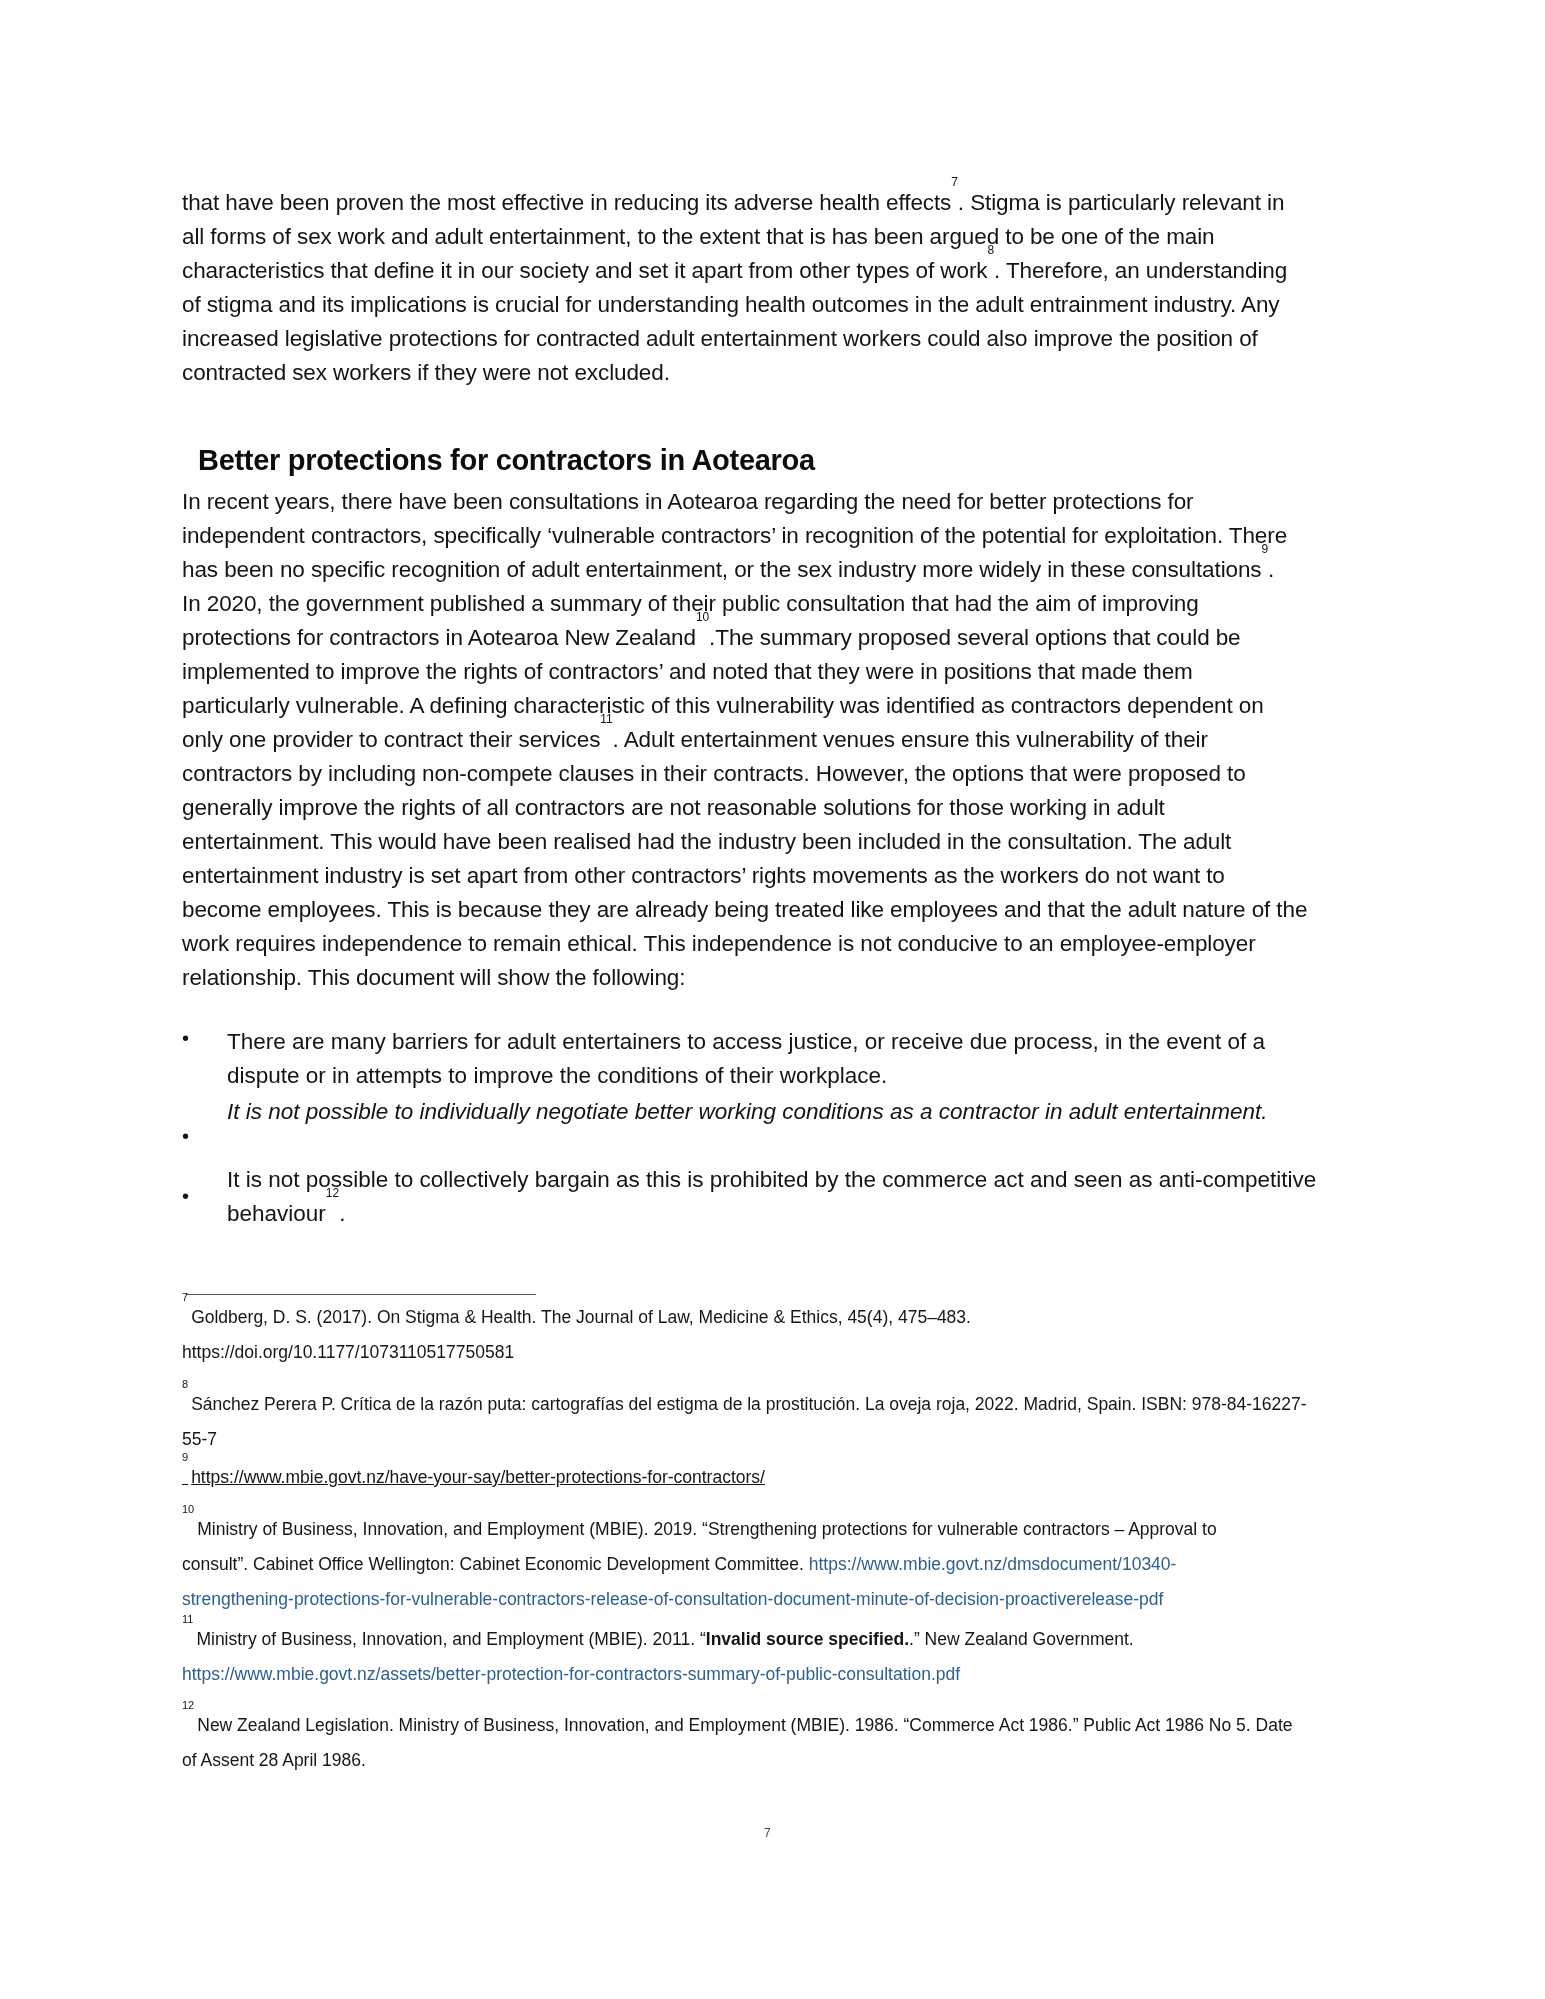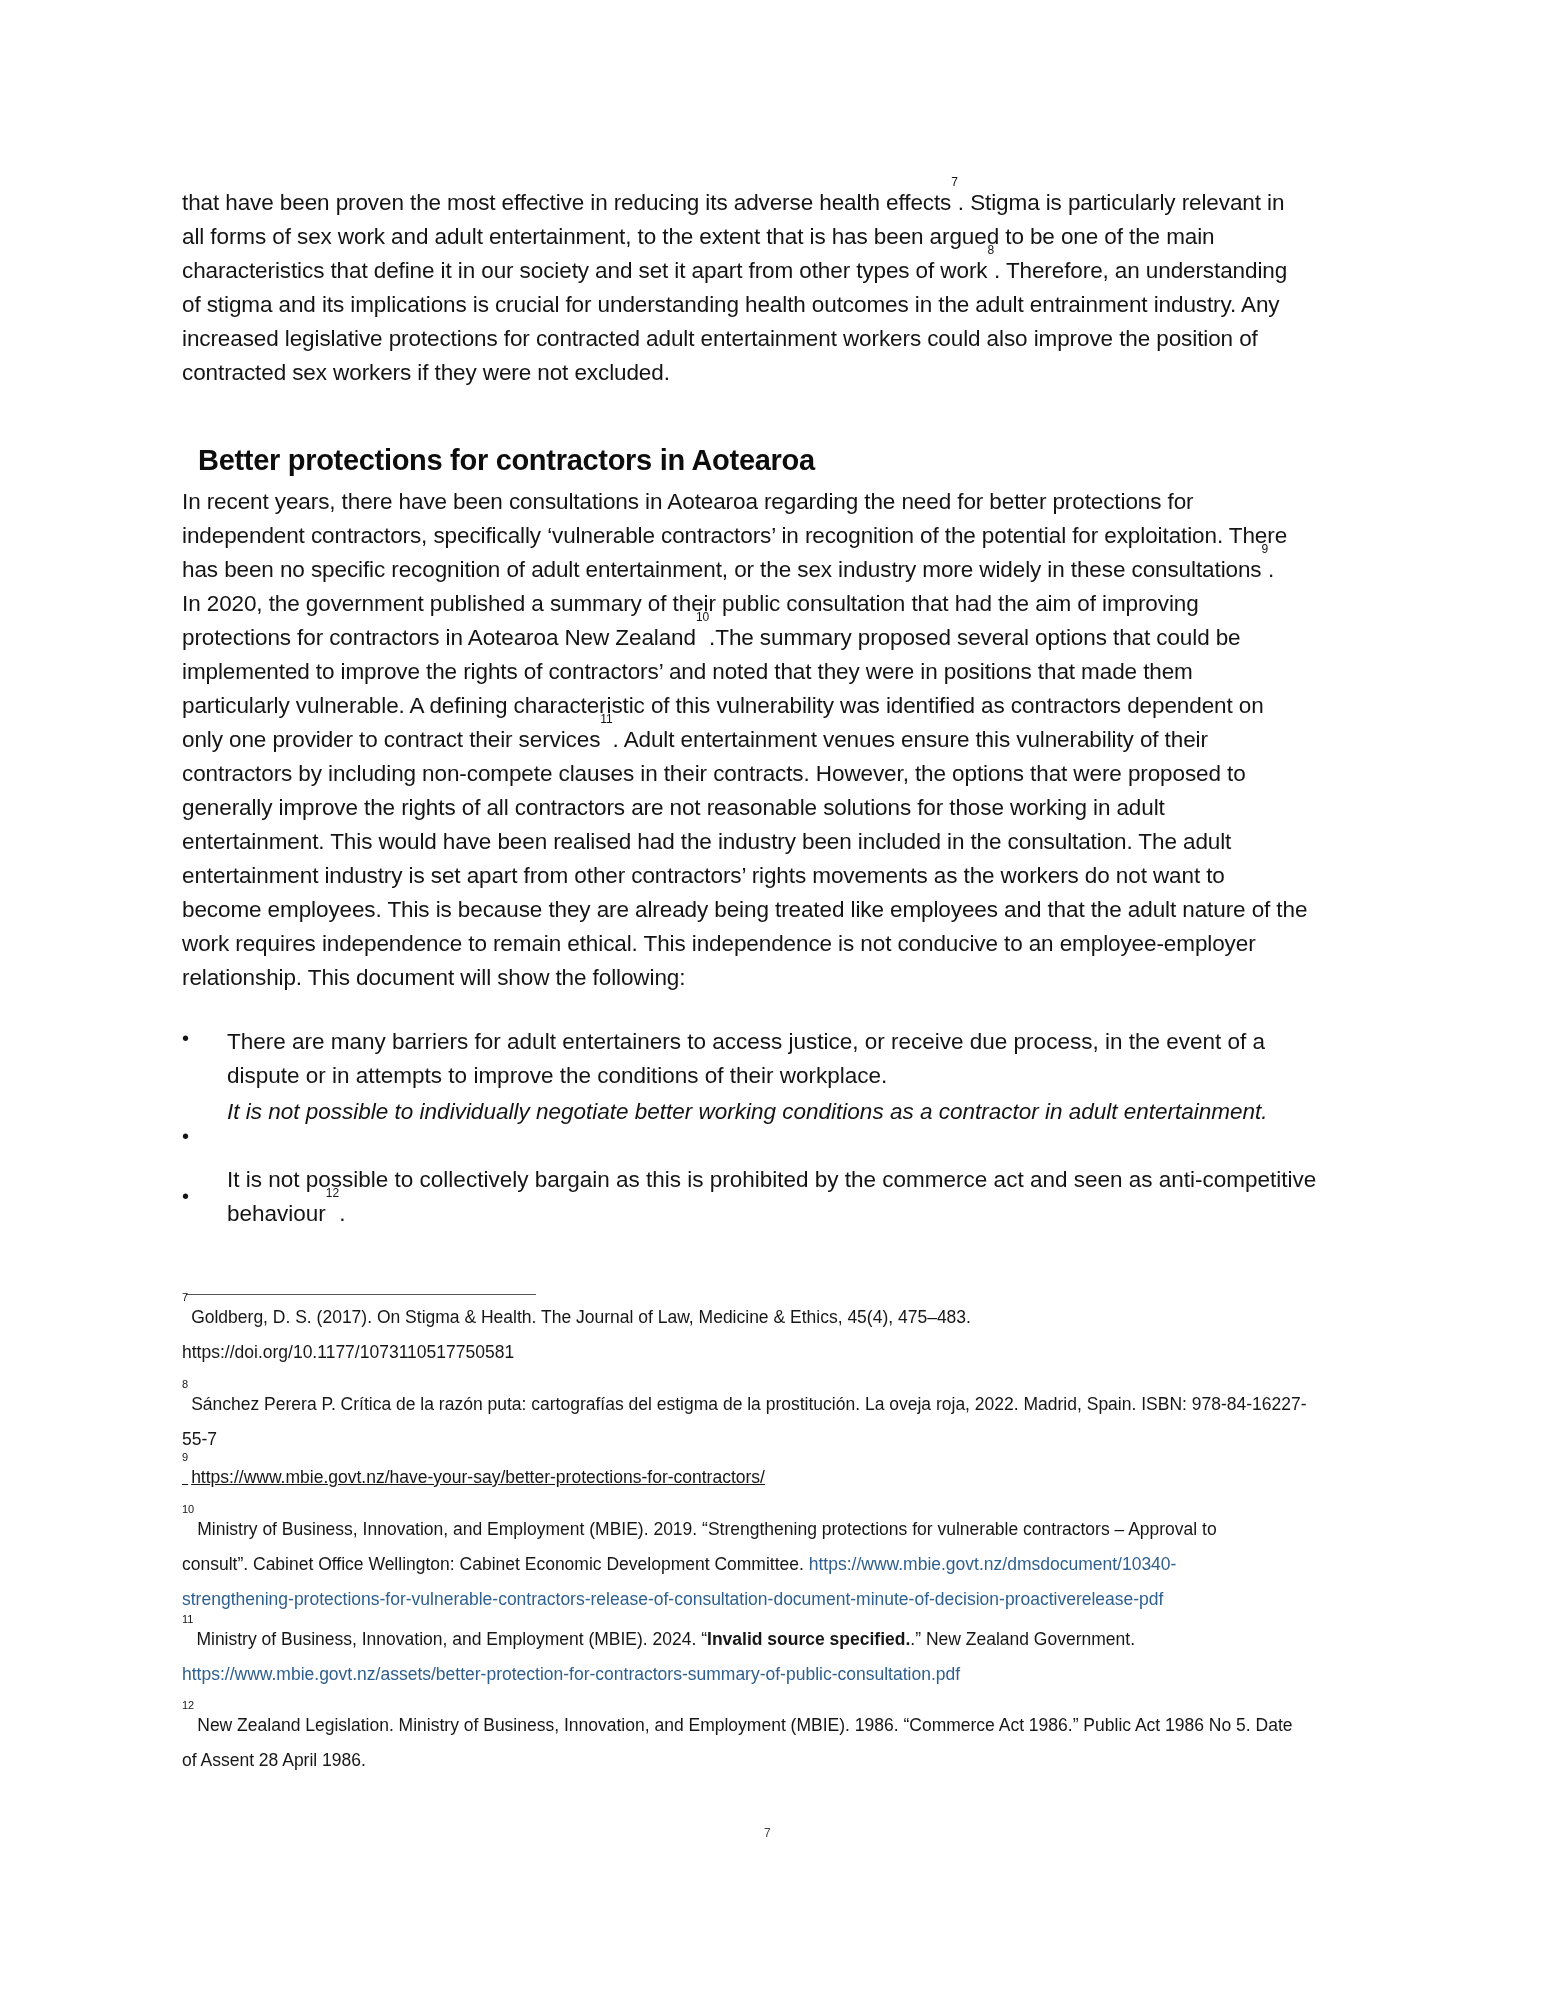--- a/index.html
+++ b/index.html
@@ -93,21 +93,21 @@
       </div>
       <div class="footnotes" style="top: 1460px; text-decoration: underline;">
         <span class="fn-line"><span class="fn-sup">9</span><span>https://www.mbie.govt.nz/have-your-say/better-protections-for-contractors/</span></span>
       </div>
       <div class="footnotes" style="top: 1512px;">
         <span class="fn-line"><span class="fn-sup">10</span><span>Ministry of Business, Innovation, and Employment (MBIE). 2019. “Strengthening protections for vulnerable contractors – Approval to</span></span>
         <span class="fn-line"><span>consult”. Cabinet Office Wellington: Cabinet Economic Development Committee. </span><a class="link">https://www.mbie.govt.nz/dmsdocument/10340-</a></span>
         <span class="fn-line"><a class="link">strengthening-protections-for-vulnerable-contractors-release-of-consultation-document-minute-of-decision-proactiverelease-pdf</a></span>
       </div>
       <div class="footnotes" style="top: 1622px;">
-        <span class="fn-line"><span class="fn-sup">11</span><span>Ministry of Business, Innovation, and Employment (MBIE). 2024. “</span><span class="bold">Invalid source specified.</span><span>.” New Zealand Government.</span></span>
+        <span class="fn-line"><span class="fn-sup">11</span><span>Ministry of Business, Innovation, and Employment (MBIE). 2011. “</span><span class="bold">Invalid source specified.</span><span>.” New Zealand Government.</span></span>
         <span class="fn-line"><a class="link">https://www.mbie.govt.nz/assets/better-protection-for-contractors-summary-of-public-consultation.pdf</a></span>
       </div>
       <div class="footnotes" style="top: 1708px;">
         <span class="fn-line"><span class="fn-sup">12</span><span>New Zealand Legislation. Ministry of Business, Innovation, and Employment (MBIE). 1986. “Commerce Act 1986.” Public Act 1986 No 5. Date</span></span>
         <span class="fn-line"><span>of Assent 28 April 1986.</span></span>
       </div>
     </div>
 
   <div id="page-number">7</div>
 </div>

